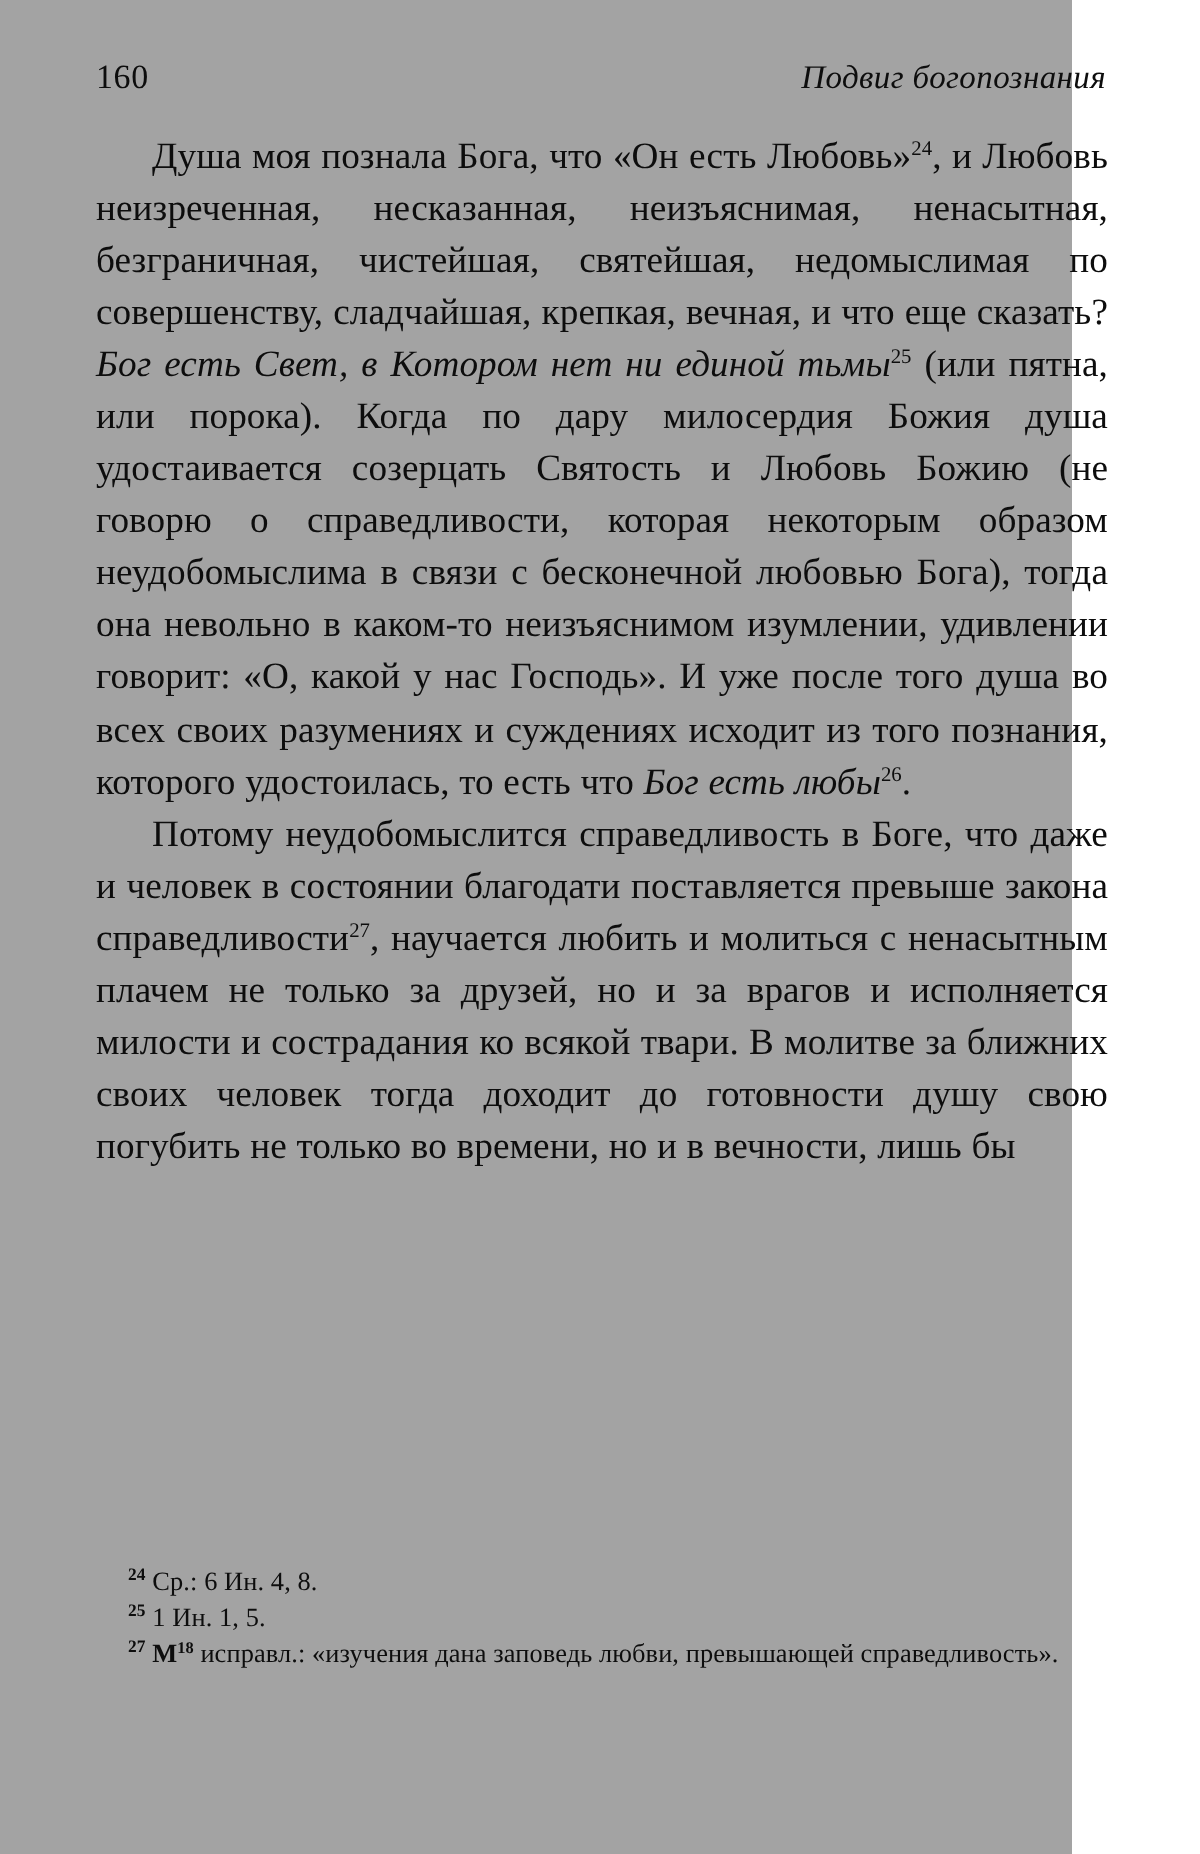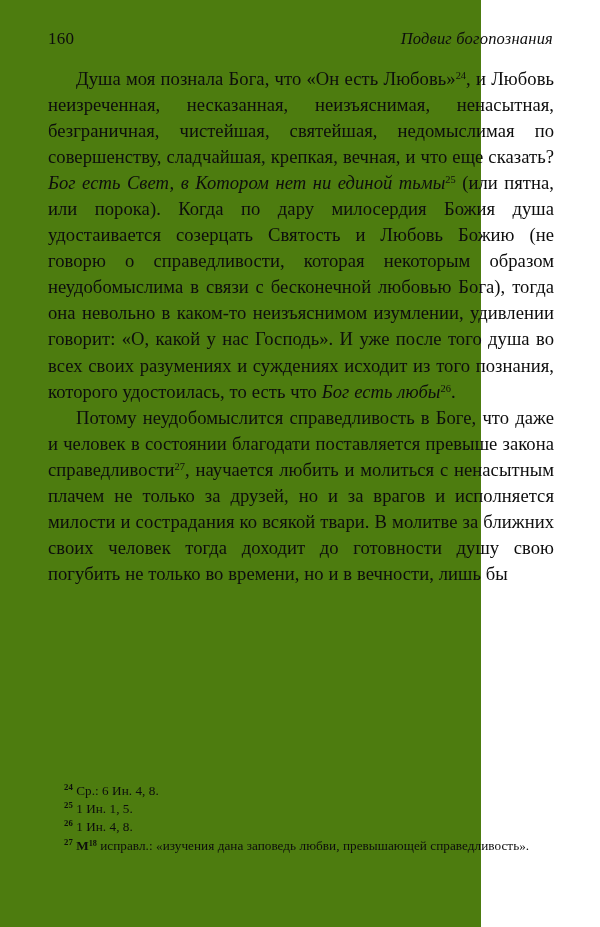--- a/index.html
+++ b/index.html
@@ -10,23 +10,23 @@
     width: 600px;
     height: 927px;
     background: #ffffff;
     font-family: "Liberation Serif", "DejaVu Serif", serif;
     color: #0d0d0d;
     overflow: hidden;
   }
 
   .page {
     position: relative;
-    width: 481px;
+    width: 536px;
     height: 927px;
-    background: #4d7c0f;
+    background: #a3a3a3;
   }
 
   
   .running-head {
     position: absolute;
     left: 48px;
     top: 28px;
     width: 505px;
     height: 22px;
   }
@@ -122,17 +122,16 @@
   </div>
 
   <div class="textblock">
       <p class="para indent"><span>Душа моя познала Бога, что «Он есть Любовь»</span><sup>24</sup><span>, и Любовь неизреченная, несказанная, неизъяснимая, ненасытная, безграничная, чистейшая, святейшая, недомыслимая по совершенству, сладчайшая, крепкая, вечная, и что еще сказать? </span><em>Бог есть Свет, в Котором нет ни единой тьмы</em><sup>25</sup><span> (или пятна, или порока). Когда по дару милосердия Божия душа удостаивается созерцать Святость и Любовь Божию (не говорю о справедливости, которая некоторым образом неудобомыслима в связи с бесконечной любовью Бога), тогда она невольно в каком-то неизъяснимом изумлении, удивлении говорит: «О, какой у нас Господь». И уже после того душа во всех своих разумениях и суждениях исходит из того познания, которого удостоилась, то есть что </span><em>Бог есть любы</em><sup>26</sup><span>.</span></p>
       <p class="para indent"><span>Потому неудобомыслится справедливость в Боге, что даже и человек в состоянии благодати поставляется превыше закона справедливости</span><sup>27</sup><span>, научается любить и молиться с ненасытным плачем не только за друзей, но и за врагов и исполняется милости и сострадания ко всякой твари. В молитве за ближних своих человек тогда доходит до готовности душу свою погубить не только во времени, но и в вечности, лишь бы</span></p>
     </div>
 
   <div class="footnotes">
       <p class="fn"><span class="fn-mark">24</span> <span>Ср.: 6 Ин. 4, 8.</span></p>
       <p class="fn"><span class="fn-mark">25</span> <span>1 Ин. 1, 5.</span></p>
-      <p class="fn"><span class="fn-mark">26</span> <span>1 Ин. 4, 8.</span></p>
       <p class="fn"><span class="fn-mark">27</span> <span class="sigil">М<sup>18</sup></span> <span>исправл.: «изучения дана заповедь любви, превышающей справедливость».</span></p>
     </div>
 
 </div>
 
 </body></html>

